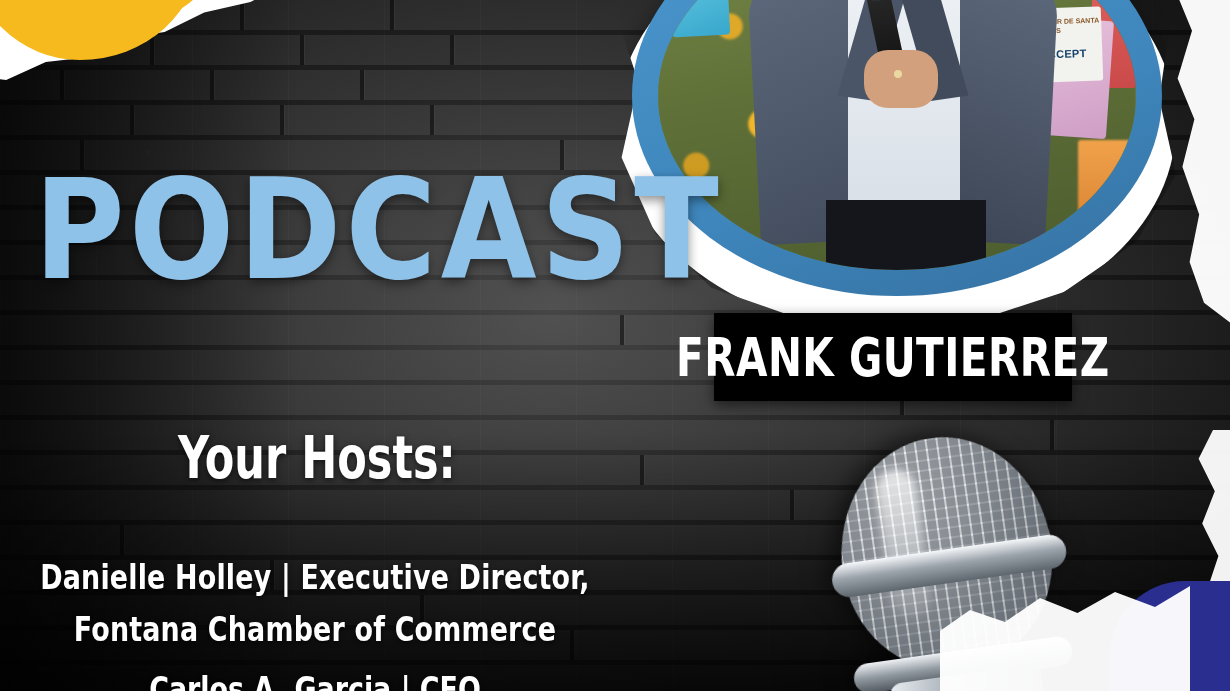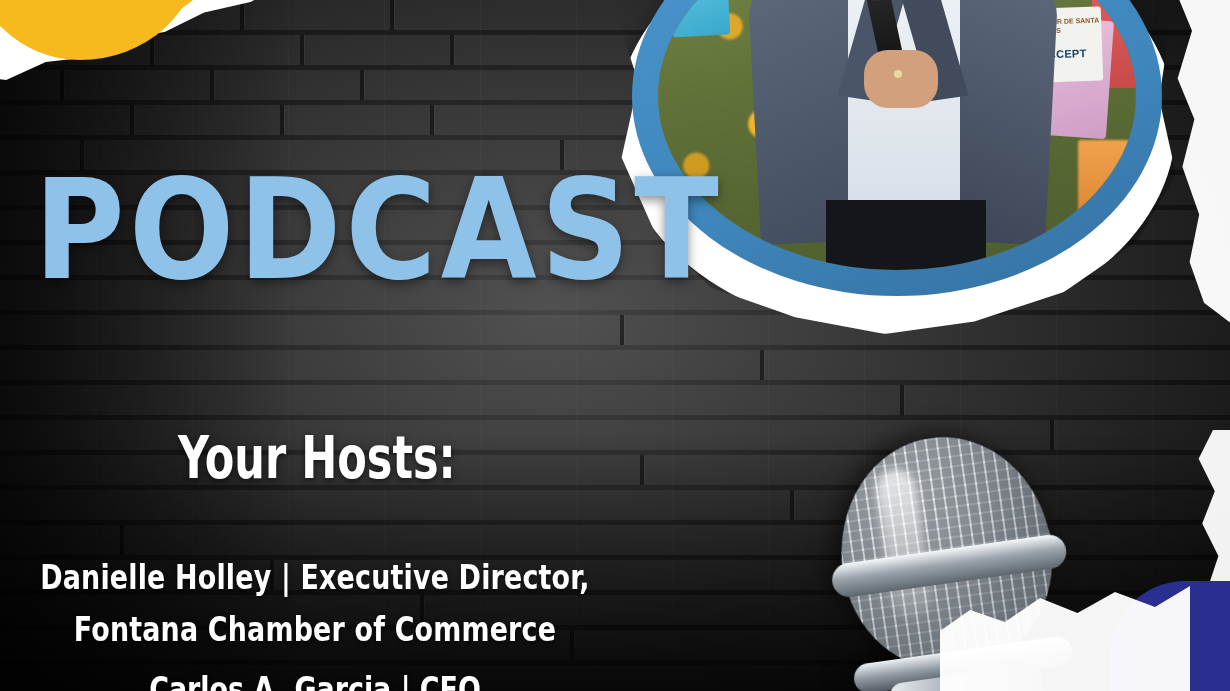--- a/index.html
+++ b/index.html
@@ -534,20 +534,23 @@
       <div class="p-lapel-l"></div>
       <div class="p-lapel-r"></div>
 
       <div class="p-mic"></div>
       <div class="p-hands"></div>
       <div class="p-ring"></div>
       <div class="p-trousers"></div>
     </div>
   </div>
 
+  <div class="name-plate">
+    <span class="nm">FRANK GUTIERREZ</span>
+  </div>
 
   <div class="podcast-title">PODCAST</div>
 
   <div class="your-hosts">Your Hosts:</div>
   <div class="hosts-block">Danielle Holley | Executive Director,
 Fontana Chamber of Commerce</div>
   <div class="hosts-block-2">Carlos A. Garcia | CEO</div>
 
   <div class="mic-wrap">
     <div class="mic-head"></div>

